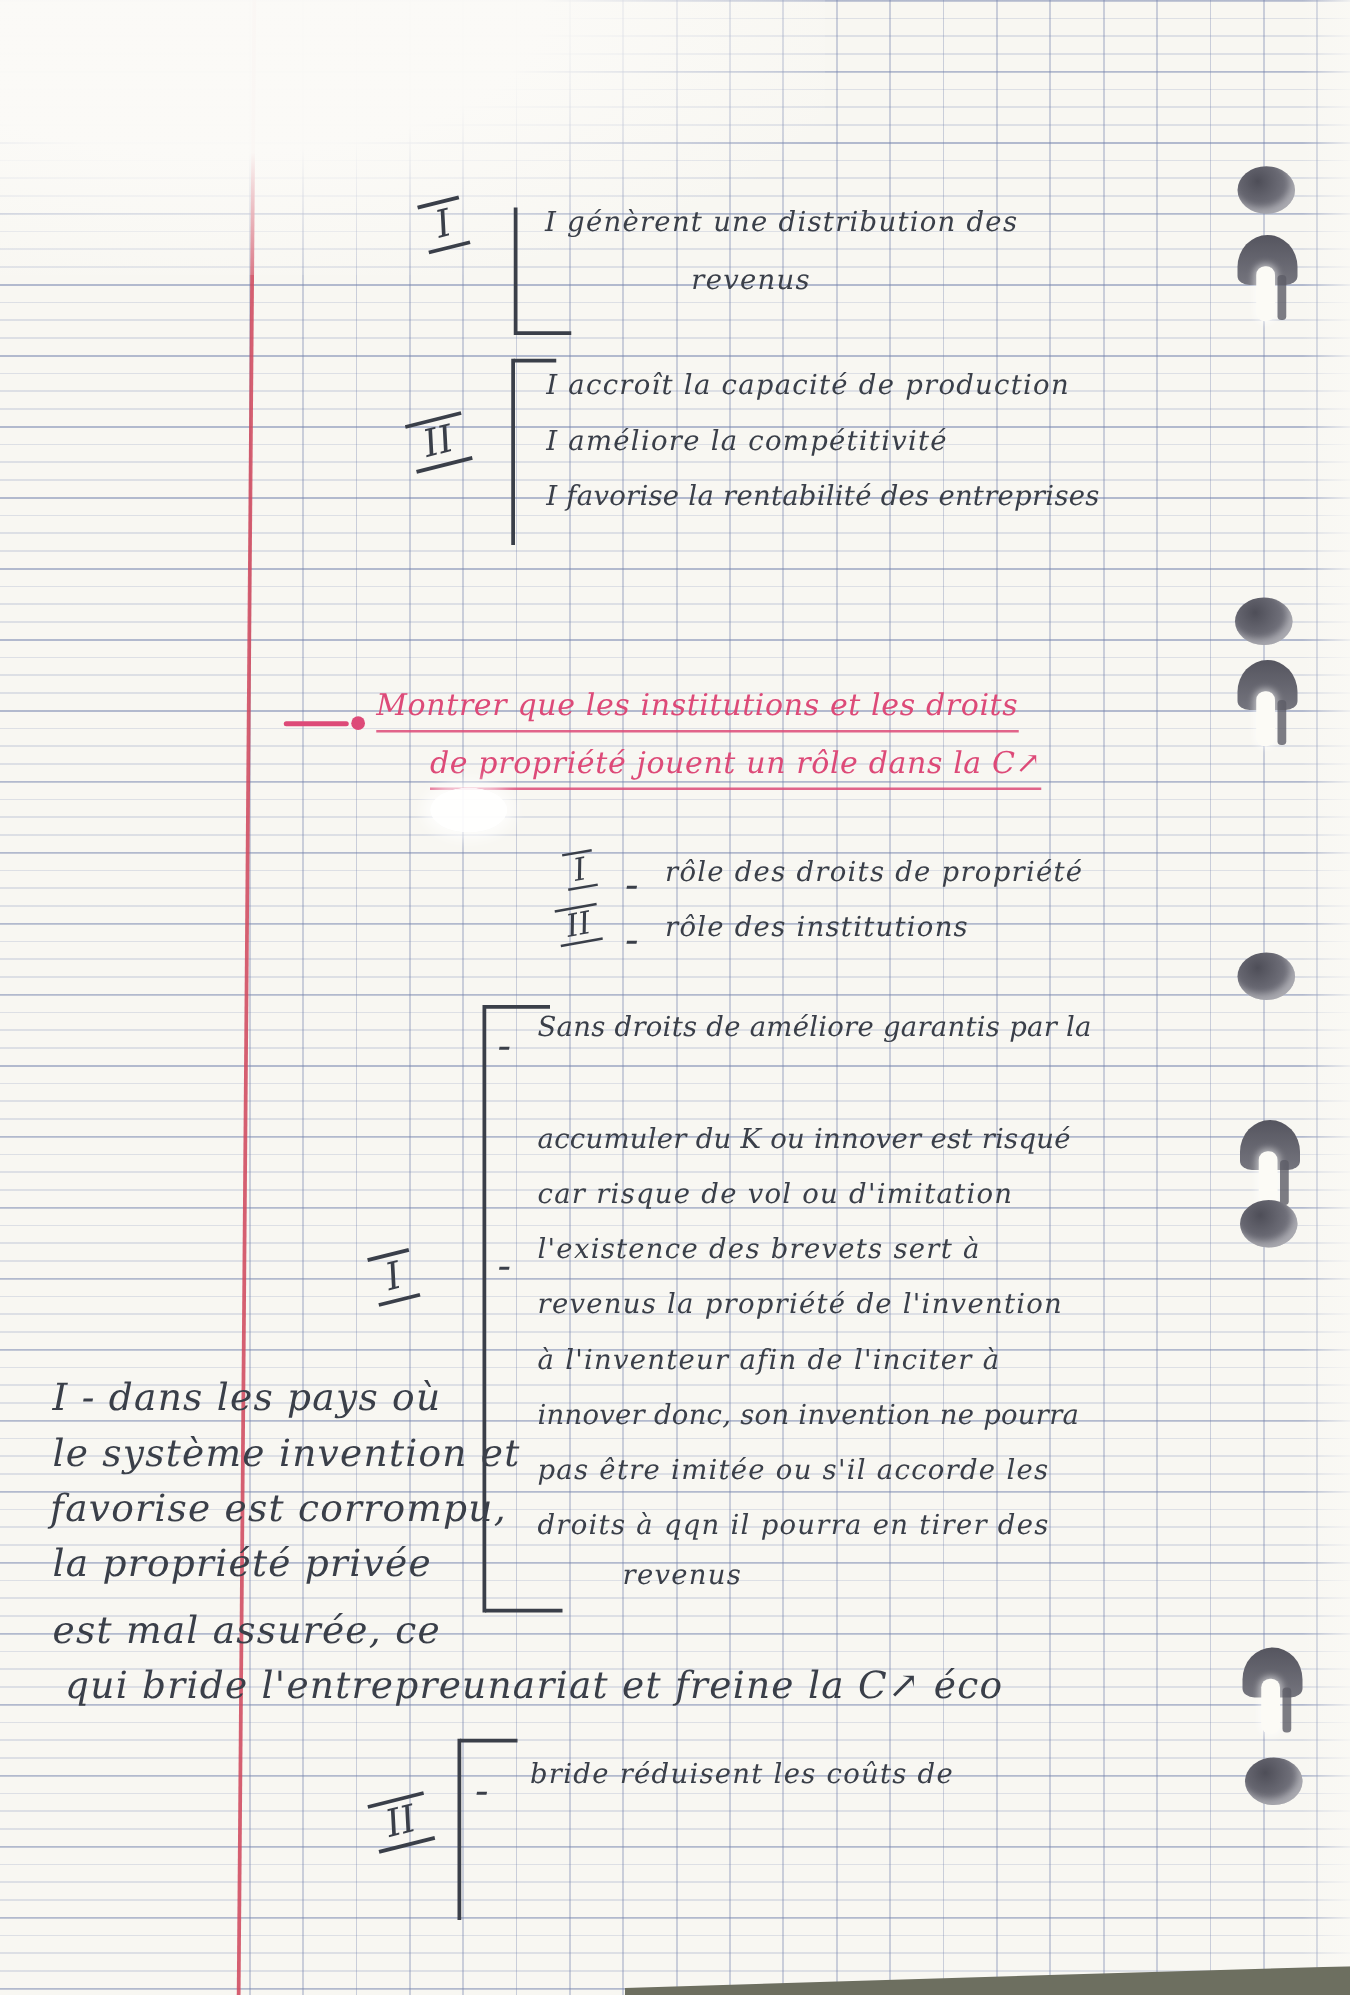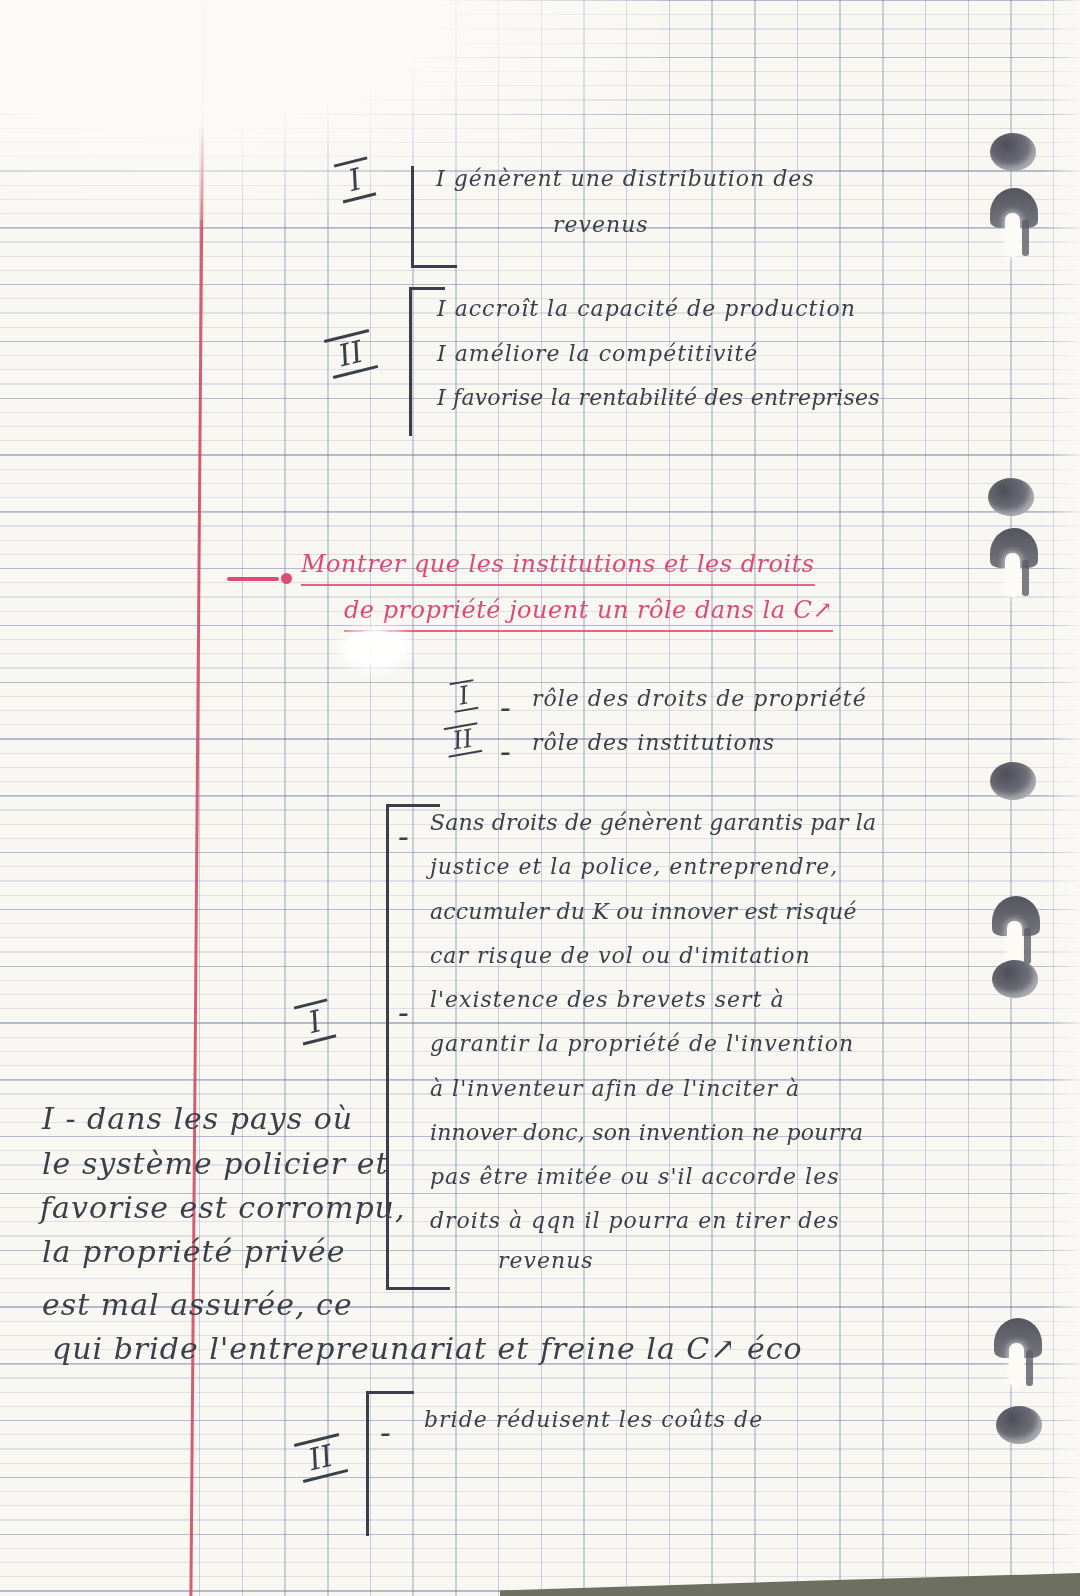--- a/index.html
+++ b/index.html
@@ -122,36 +122,35 @@
   <span class="dash" style="left:500px;top:735px">-</span>
   <span class="hw" style="left:532px;top:730px">rôle des institutions</span>
 
   <div class="brk" style="left:386px;top:804px;height:486px">
     <span class="tick-t" style="width:52px"></span>
       <span class="tick-b" style="width:62px"></span>
   </div>
   <span class="numeral" style="left:298px;top:1002px">I</span>
 
   <span class="dash" style="left:398px;top:820px">-</span>
-  <span class="hw wide" style="left:430px;top:810px">Sans droits de génèrent garantis par la</span>
-  <span class="hw" style="left:430px;top:854px">justice et la police, entreprendre,</span>
+  <span class="hw wide" style="left:430px;top:810px">Sans droits de améliore garantis par la</span>
   <span class="hw wide" style="left:430px;top:899px">accumuler du K ou innover est risqué</span>
   <span class="hw" style="left:430px;top:943px">car risque de vol ou d'imitation</span>
 
   <span class="dash" style="left:398px;top:996px">-</span>
   <span class="hw" style="left:430px;top:987px">l'existence des brevets sert à</span>
-  <span class="hw" style="left:430px;top:1031px">garantir la propriété de l'invention</span>
+  <span class="hw" style="left:430px;top:1031px">revenus la propriété de l'invention</span>
   <span class="hw" style="left:430px;top:1076px">à l'inventeur afin de l'inciter à</span>
   <span class="hw wide" style="left:430px;top:1120px">innover donc, son invention ne pourra</span>
   <span class="hw" style="left:430px;top:1164px">pas être imitée ou s'il accorde les</span>
   <span class="hw" style="left:430px;top:1208px">droits à qqn il pourra en tirer des</span>
   <span class="hw" style="left:498px;top:1248px">revenus</span>
 
   <span class="hw mnote" style="left:14px;top:1102px">I - dans les pays où</span>
-  <span class="hw mnote" style="left:14px;top:1147px">le système policier et</span>
+  <span class="hw mnote" style="left:14px;top:1147px">le système invention et</span>
   <span class="hw mnote" style="left:12px;top:1191px">favorise est corrompu,</span>
   <span class="hw mnote" style="left:14px;top:1235px">la propriété privée</span>
   <span class="hw mnote" style="left:14px;top:1288px">est mal assurée, ce</span>
   <span class="hw mnote" style="left:24px;top:1332px">qui bride l'entrepreunariat et freine la C↗ éco</span>
 
   <div class="brk" style="left:366px;top:1391px;height:145px">
       <span class="tick-t" style="width:46px"></span>
     </div>
   <span class="numeral" style="left:298px;top:1438px">II</span>
   <span class="dash" style="left:380px;top:1416px">-</span>

